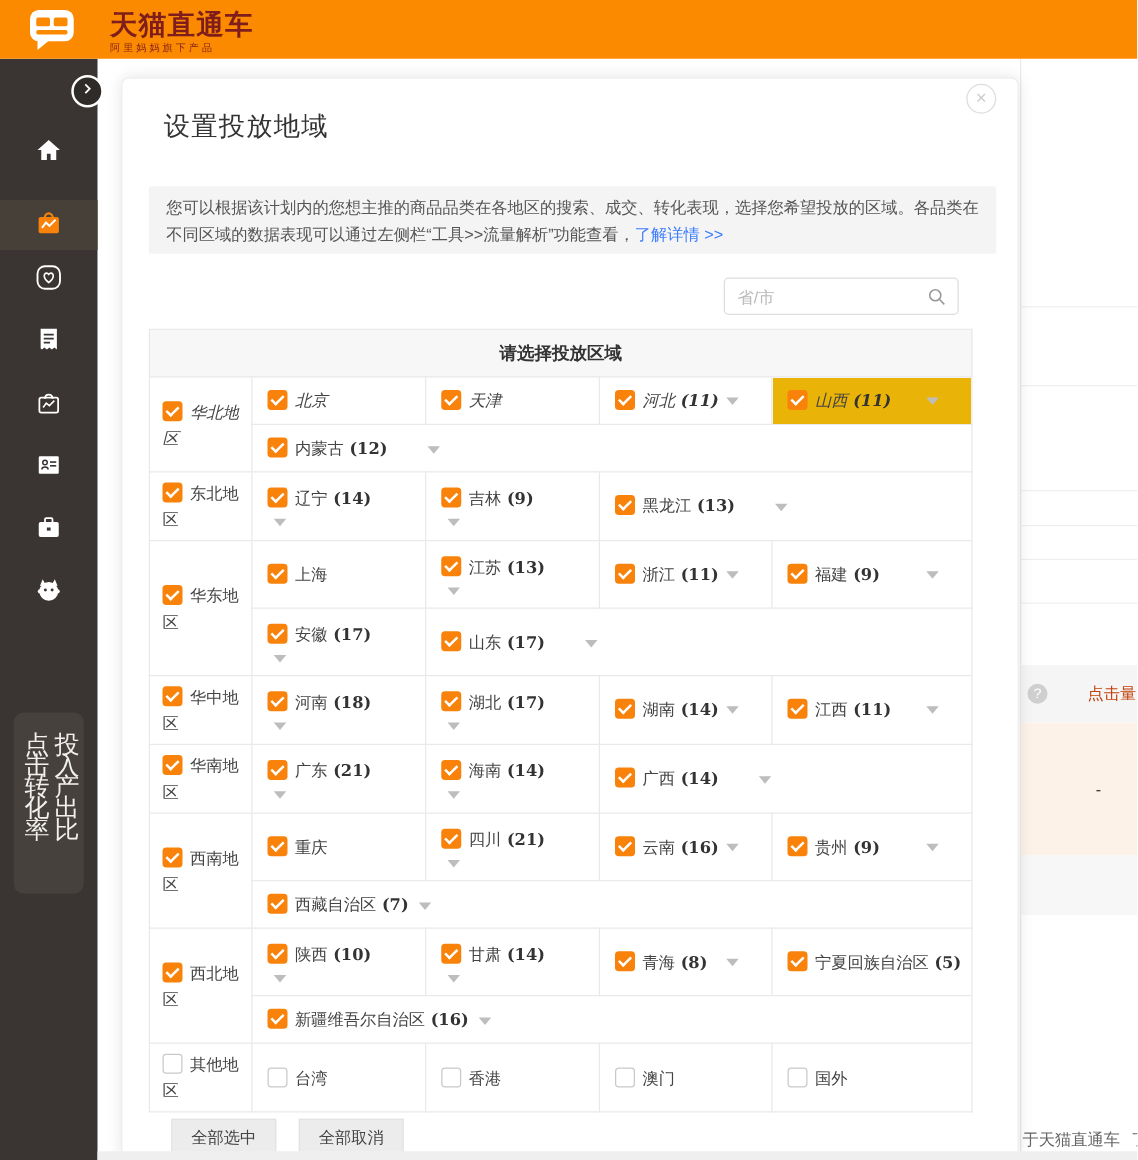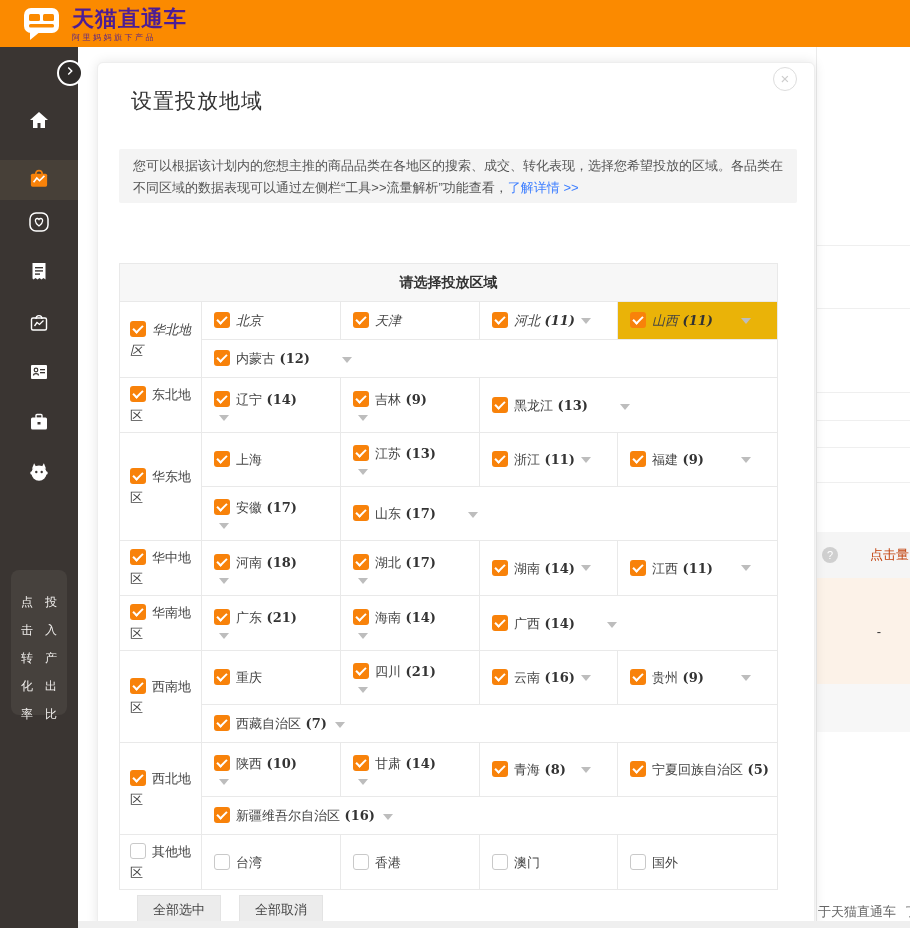--- a/index.html
+++ b/index.html
@@ -2,31 +2,31 @@
 <html><head>
 <meta charset="utf-8">
 <style>
   * { margin:0; padding:0; box-sizing:border-box; }
   html,body { width:910px; height:928px; font-family:"Liberation Sans","DejaVu Sans",sans-serif; background:#fff; overflow:hidden; }
   .stage { position:relative; width:910px; height:928px; overflow:hidden; background:#fff; }
 
   
   .topbar { position:absolute; left:0; top:0; width:910px; height:47px; background:#fb8a00; z-index:40; }
   .brand { position:absolute; left:20px; top:3px; display:flex; align-items:center; }
-  .brand-text { margin-left:8px; color:#4c1d95; }
+  .brand-text { margin-left:24px; color:#7f1d1d; }
   .brand-title { font-size:22px; font-weight:bold; letter-spacing:1px; line-height:24px; }
   .brand-sub { font-size:8px; letter-spacing:2.5px; margin-top:1px; opacity:.95; }
 
   
   .sidebar { position:absolute; left:0; top:47px; width:78px; height:881px; background:#3a3532; z-index:30; }
   .side-item { position:absolute; left:0; width:78px; height:40px; display:flex; align-items:center; justify-content:center; cursor:pointer; }
   .side-item.active { background:#474038; }
   .expand-btn { position:absolute; left:57px; top:13px; width:26px; height:26px; border-radius:50%; background:#2e2b29; border:2px solid #fff; display:flex; align-items:center; justify-content:center; z-index:35; cursor:pointer; }
   .metric-panel { position:absolute; left:11px; top:523px; width:56px; height:145px; background:#46413d; border-radius:8px; display:flex; justify-content:center; gap:9px; padding-top:18px; }
-  .metric-col { width:15px; font-size:12px; line-height:28px; color:#f2f0ee; word-break:break-all; text-align:center; }
+  .metric-col { width:15px; font-size:20px; line-height:17px; color:#f2f0ee; word-break:break-all; text-align:center; }
 
   
   .bgpage { position:absolute; left:816px; top:47px; width:94px; height:881px; background:#fff; border-left:1px solid #ebebeb; z-index:5; }
   .bg-line { position:absolute; left:0; width:94px; border-top:1px solid #efefef; }
   .bg-head { position:absolute; left:0; top:485px; width:94px; height:46px; background:#f5f5f5; display:flex; align-items:center; }
   .help-circle { width:16px; height:16px; border-radius:50%; background:#cfcfcf; color:#fff; font-size:11px; display:flex; align-items:center; justify-content:center; margin-left:5px; }
   .bg-col-label { position:absolute; right:2px; font-size:13px; color:#c2410c; }
   .bg-row-cream { position:absolute; left:0; top:531px; width:94px; height:106px; background:#fcf2e8; }
   .bg-dash { position:absolute; right:30px; top:46px; color:#333; font-size:13px; }
   .bg-row-gray { position:absolute; left:0; top:637px; width:94px; height:48px; background:#f7f7f7; }
@@ -208,20 +208,29 @@
   </div>
 
   <div class="modal">
     <div class="modal-title">设置投放地域</div>
     <div class="modal-close">×</div>
 
     <div class="notice">
       <span>您可以根据该计划内的您想主推的商品品类在各地区的搜索、成交、转化表现，选择您希望投放的区域。各品类在不同区域的数据表现可以通过左侧栏“工具&gt;&gt;流量解析”功能查看，</span><a>了解详情 &gt;&gt;</a>
     </div>
 
+    <div class="searchbox">
+      <input type="text" placeholder="省/市" style="">
+      <span class="search-icon">
+        <svg width="17" height="17" viewBox="0 0 20 20">
+          <circle cx="8.5" cy="8.5" r="5.2" stroke="#999" stroke-width="1.5" fill="none"></circle>
+          <line x1="12.5" y1="12.5" x2="17" y2="17" stroke="#999" stroke-width="1.5"></line>
+        </svg>
+      </span>
+    </div>
 
     <table class="regions">
       <colgroup>
         <col style="width:82px">
           <col style="width:139px">
           <col style="width:139px">
           <col style="width:138px">
           <col style="width:160px">
       </colgroup>
       <thead>

